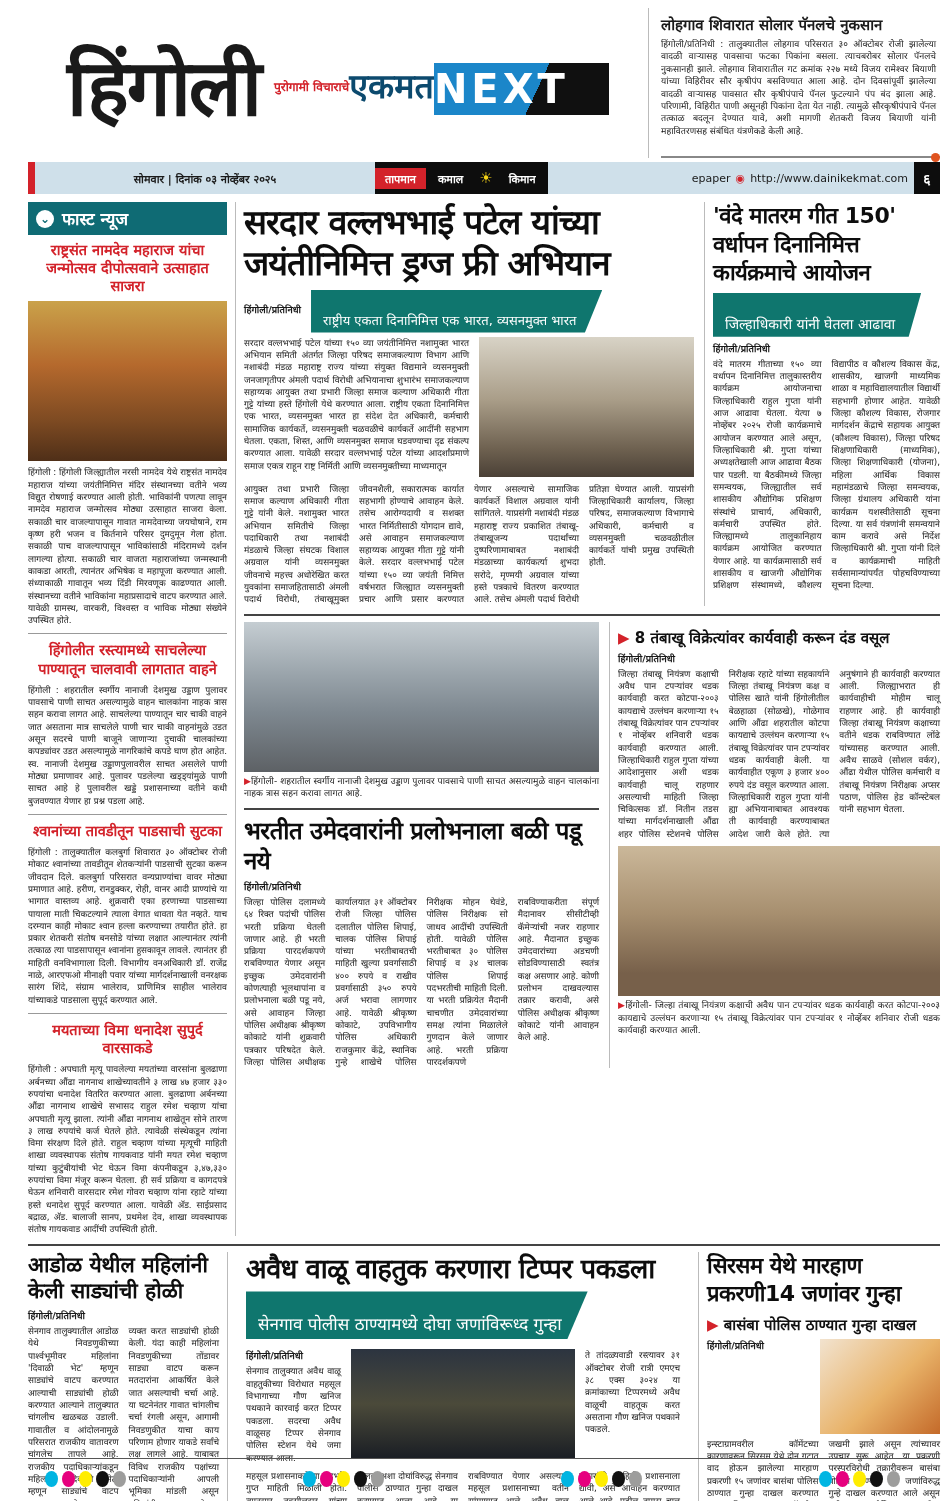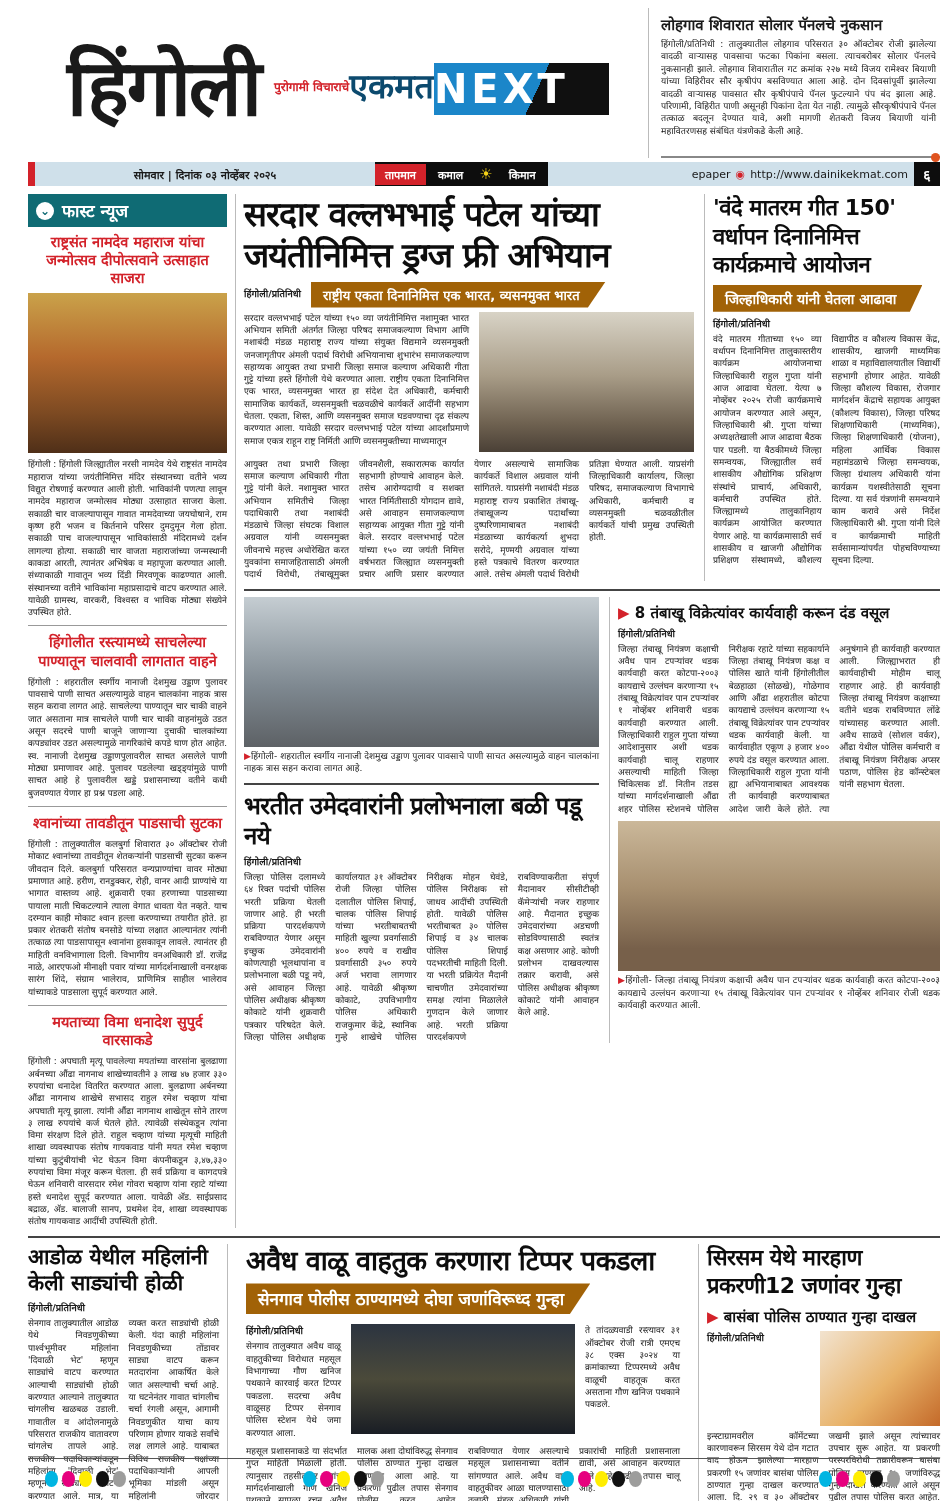--- a/index.html
+++ b/index.html
@@ -22,21 +22,21 @@
     background:linear-gradient(115deg,#1b86c9 0 58%,#101010 58% 100%);
     display:flex; align-items:center; justify-content:flex-start; }
   .next-logo span { color:#fff; font-size:40px; font-weight:bold; letter-spacing:4px; }
   .mast-right { flex:1; border-left:1px solid #bbb; padding:6px 4px 4px 12px; position:relative; }
   .brief-headline { font-size:15px; font-weight:bold; margin-bottom:4px; }
   .brief-body { font-size:9px; line-height:1.38; text-align:justify; }
   .brief-rule { position:absolute; left:12px; right:0; bottom:0; border-top:2px solid #888; }
   .brief-dot { position:absolute; right:0; bottom:-4px; width:9px; height:9px; border-radius:50%; background:#e0531f; }
 
   
-  .datebar { display:flex; align-items:stretch; height:24px; margin-top:4px; background:#cfe0ea; font-size:11px; }
+  .datebar { display:flex; align-items:stretch; height:32px; margin-top:4px; background:#cfe0ea; font-size:11px; }
   .datebar .red-accent { width:7px; background:#d3222a; }
   .datebar .daydate { flex:0 0 340px; display:flex; align-items:center; justify-content:center; font-weight:bold; }
   .tempbox { display:flex; align-items:center; background:#0d0d0d; color:#fff; }
   .tempbox .temp-label { background:#d3222a; padding:3px 10px; font-weight:bold; }
   .tempbox .t-item { padding:3px 12px; font-weight:bold; }
   .sun { color:#f7d417; font-size:15px; padding:0 4px; }
   .epaper-zone { flex:1; display:flex; align-items:center; justify-content:flex-end; gap:5px; padding-right:6px; }
   .epaper-icon { color:#d3222a; font-size:11px; }
   .pageno { background:#0d0d0d; color:#fff; width:26px; display:flex; align-items:center; justify-content:center; font-size:14px; font-weight:bold; }
 
@@ -65,21 +65,21 @@
 
   .caption { font-size:9px; line-height:1.4; text-align:justify; margin-top:3px; }
   .cap-arrow { color:#d3222a; font-weight:bold; }
 
   .big-headline { font-weight:bold; color:#0d0d0d; }
   .main-headline { font-size:34px; line-height:1.2; letter-spacing:-1px; }
   .right-headline { font-size:22px; line-height:1.3; letter-spacing:-0.5px; }
   .mid-headline { font-size:24px; line-height:1.25; letter-spacing:-0.5px; }
   .sub-headline { font-size:21px; line-height:1.25; }
 
-  .red-banner { background:#a16207; color:#fff; font-weight:bold; display:inline-block; padding:4px 26px 4px 12px; clip-path:polygon(0 0,100% 0,94% 100%,0 100%); }
+  .red-banner { background:#0f766e; color:#fff; font-weight:normal; display:inline-block; padding:21px 26px 4px 12px; clip-path:polygon(0 0,100% 0,94% 100%,0 100%); }
   .red-bullet { color:#d3222a; font-weight:bold; }
   .bullet-line { font-size:15px; font-weight:bold; margin:5px 0; color:#111; }
 
   .cols2 { column-count:2; column-gap:10px; }
   .cols3 { column-count:3; column-gap:10px; }
   .cols4 { column-count:4; column-gap:10px; }
 
   .row-split { display:flex; gap:10px; }
   .strong-rule { border-top:2px solid #444; margin:8px 0 6px; }
 
@@ -242,21 +242,21 @@
             <div class="photo ph-tipper"></div>
           </div>
         <div style="flex:0 0 95px">
           <div class="bodytxt">ते तांदळ्यवाडी रस्त्यावर ३१ ऑक्टोबर रोजी रात्री एमएच ३८ एक्स ३०२४ या क्रमांकाच्या टिप्परमध्ये अवैध वाळूची वाहतूक करत असताना गौण खनिज पथकाने पकडले.</div>
         </div>
       </div>
       <div class="bodytxt cols4" style="margin-top:6px">महसूल प्रशासनाकडे या संदर्भात गुप्त माहिती मिळाली होती. त्यानुसार तहसीलदार यांच्या मार्गदर्शनाखाली गौण खनिज पथकाने सापळा रचून अवैध वाळू वाहतूक करणारा टिप्पर पकडला. टिप्पर चालक व मालक अशा दोघांविरुद्ध सेनगाव पोलीस ठाण्यात गुन्हा दाखल करण्यात आला आहे. या प्रकरणी पुढील तपास सेनगाव पोलीस करत आहेत. तालुक्यामध्ये अवैध वाळू वाहतुकीविरोधात धडक मोहीम राबविण्यात येणार असल्याचे महसूल प्रशासनाच्या वतीने सांगण्यात आले. अवैध वाळू वाहतुकीवर आळा घालण्यासाठी तलाठी, मंडळ अधिकारी यांची पथके तैनात करण्यात आली असून नागरिकांनीही अशा प्रकारांची माहिती प्रशासनाला द्यावी, असे आवाहन करण्यात आले आहे. पुढील तपास चालू आहे.</div>
     </div>
 
     <div style="flex:1; border-left:1px solid #bbb; padding-left:8px">
-      <div class="big-headline right-headline">सिरसम येथे मारहाण प्रकरणी12 जणांवर गुन्हा</div>
+      <div class="big-headline right-headline">सिरसम येथे मारहाण प्रकरणी14 जणांवर गुन्हा</div>
       <div class="bullet-line"><span class="red-bullet">▶</span> <span>बासंबा पोलिस ठाण्यात गुन्हा दाखल</span></div>
       <div class="row-split">
         <div style="flex:1">
           <div class="byline">हिंगोली/प्रतिनिधी</div>
         </div>
         <div style="flex:0 0 120px">
             <div class="photo ph-fight"></div>
           </div>
       </div>
       <div class="bodytxt cols2" style="margin-top:4px">इन्स्टाग्रामवरील कॉमेंटच्या कारणावरून सिरसम येथे दोन गटात वाद होऊन झालेल्या मारहाण प्रकरणी १५ जणांवर बासंबा पोलिस ठाण्यात गुन्हा दाखल करण्यात आला. दि. २९ व ३० ऑक्टोबर रोजी इन्स्टाग्रामवरील कॉमेंटवरून माघी माणण्याची रेल होती. यातूनच दोन गटात वाद झाला व एकमेकांना मारहाण केली. यात काही जण जखमी झाले असून त्यांच्यावर उपचार सुरू आहेत. या प्रकरणी परस्परविरोधी तक्रारीवरून बासंबा पोलिस ठाण्यात १५ जणांविरुद्ध गुन्हे दाखल करण्यात आले असून पुढील तपास पोलिस करत आहेत. गावात सध्या तणावपूर्ण शांतता असून पोलिस बंदोबस्त तैनात करण्यात आला आहे.</div>

